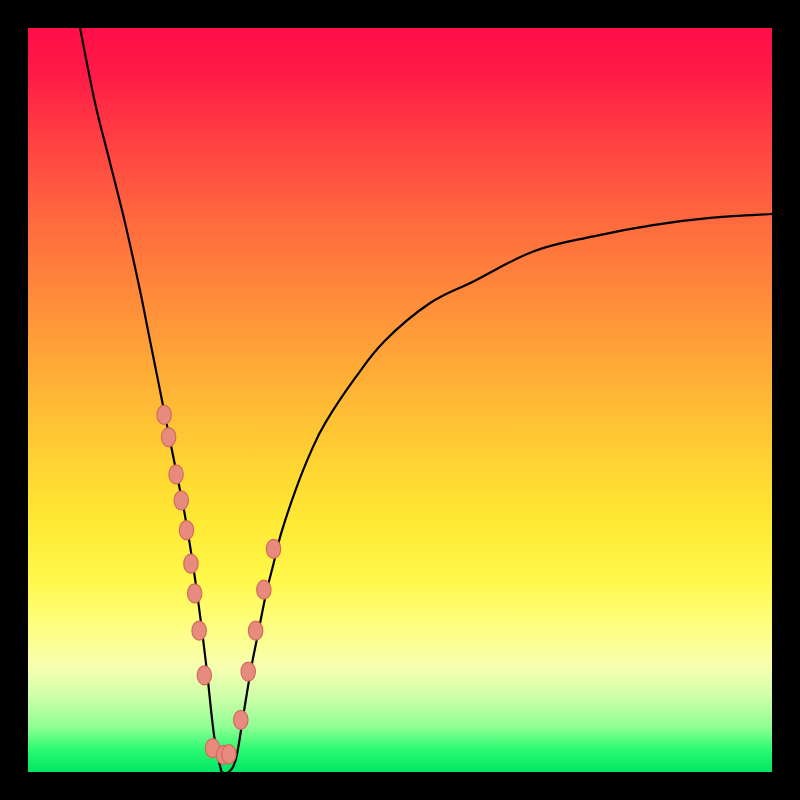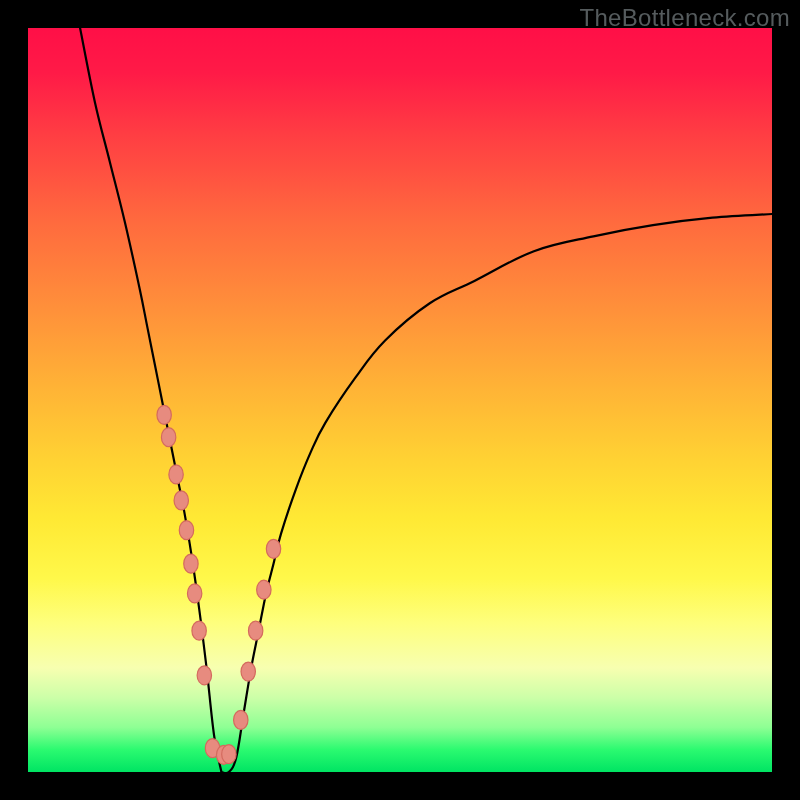--- a/index.html
+++ b/index.html
@@ -101,14 +101,13 @@
           <ellipse cx="200.88" cy="726.14" rx="7.2" ry="9.5" class="marker"></ellipse>
           <ellipse cx="212.78" cy="691.92" rx="7.2" ry="9.5" class="marker"></ellipse>
           <ellipse cx="220.22" cy="643.56" rx="7.2" ry="9.5" class="marker"></ellipse>
           <ellipse cx="227.66" cy="602.64" rx="7.2" ry="9.5" class="marker"></ellipse>
           <ellipse cx="235.85" cy="561.72" rx="7.2" ry="9.5" class="marker"></ellipse>
           <ellipse cx="245.52" cy="520.80" rx="7.2" ry="9.5" class="marker"></ellipse>
         </g>
     </svg>
   </div>
 
-  <div class="watermark">TheBottleneck.com</div>
 </div>
 
 </body></html>

